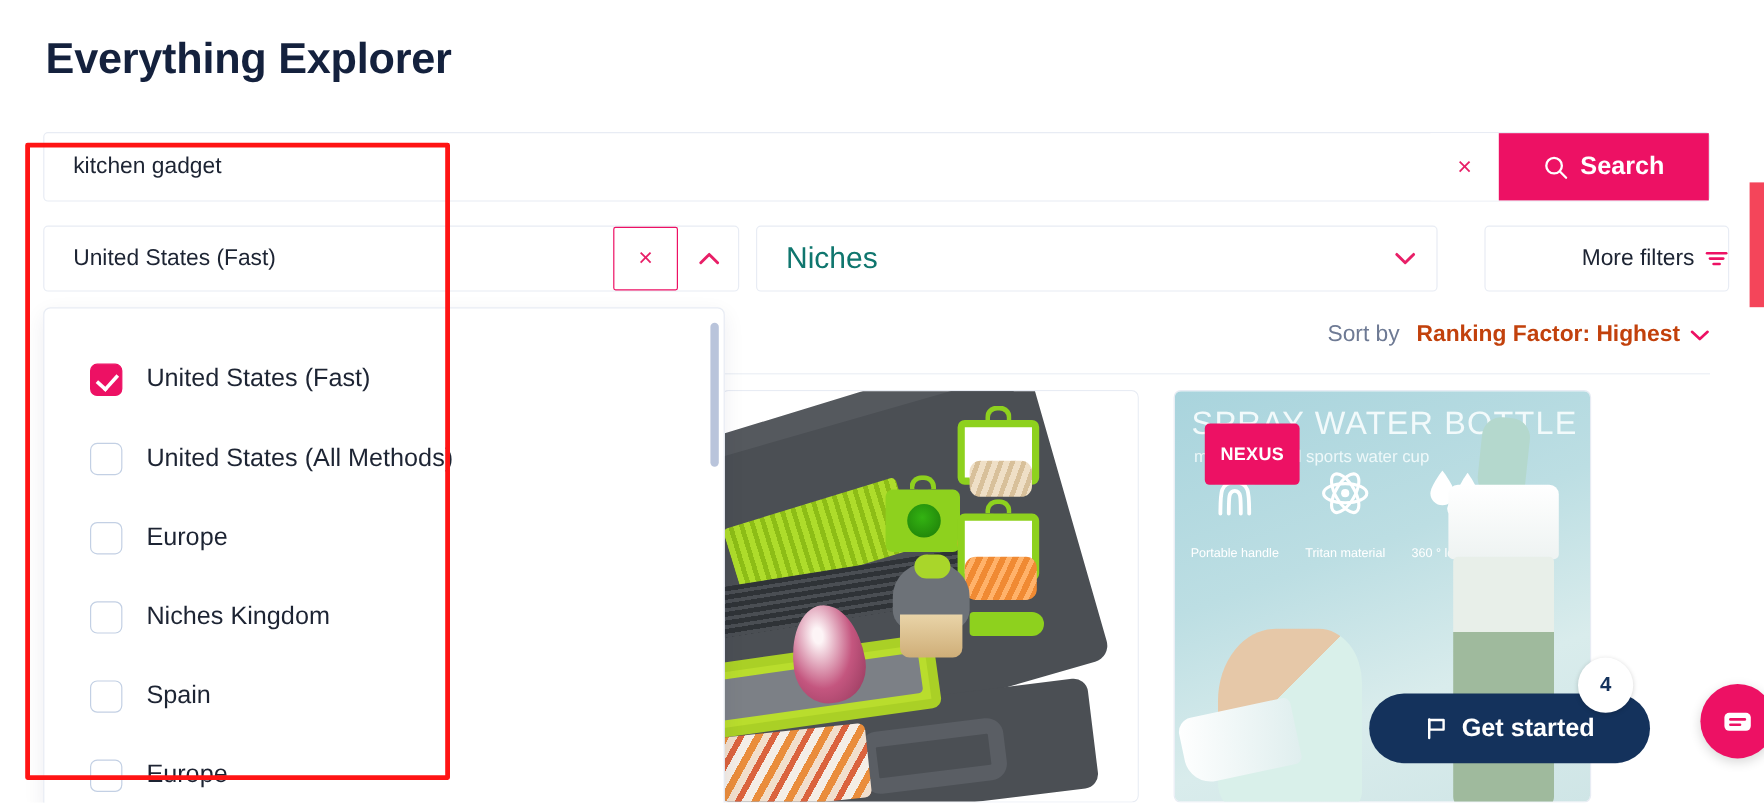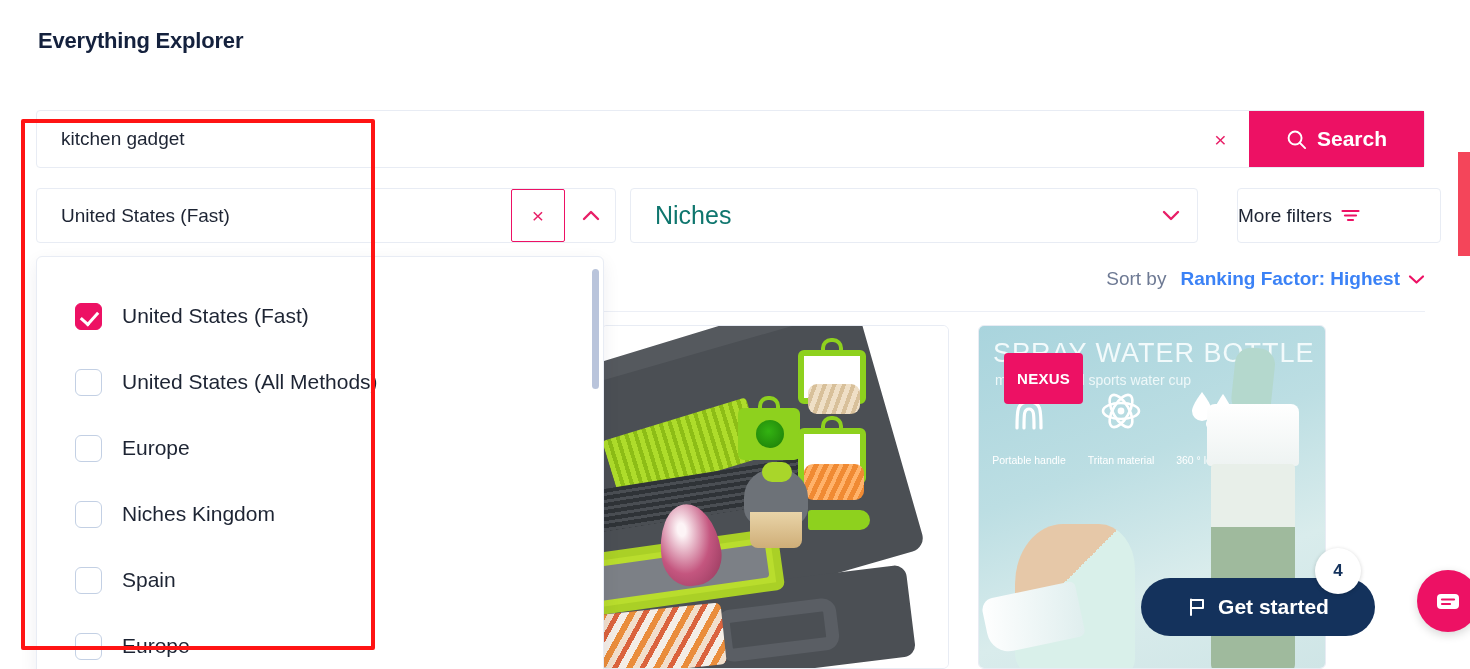--- a/index.html
+++ b/index.html
@@ -8,21 +8,21 @@
     overflow: hidden;
     background: #ffffff;
     font-family: "Liberation Sans", sans-serif;
     -webkit-font-smoothing: antialiased;
   }
   .page { position: relative; width: 1470px; height: 669px; background:#fff; overflow:hidden; }
 
   
   .page-title {
     position: absolute; left: 38px; top: 28px;
-    font-size: 22px; font-weight: 700; color: #14213d; letter-spacing: -0.2px;
+    font-size: 36px; font-weight: 700; color: #14213d; letter-spacing: -0.2px;
   }
 
   
   .search-row {
     position: absolute; left: 36px; top: 110px;
     width: 1389px; height: 58px;
     border: 1px solid #e8ecf4; border-radius: 4px; background: #fff;
     display: flex; align-items: stretch;
   }
   .search-input {
@@ -66,32 +66,32 @@
   .sel-niches {
     position:absolute; left:594px; top:0; width:568px; height:55px;
     border:1px solid #e8ecf4; border-radius:4px; background:#fff;
     display:flex; align-items:center; cursor:pointer;
   }
   .sel-niches .ph { flex:1; padding-left:24px; font-size:25px; color:#0f766e; }
   .sel-niches .cc { width:52px; display:flex; align-items:center; justify-content:center; color:#e81f67; }
   .more-filters {
     position:absolute; left:1201px; top:0; width:204px; height:55px;
     border:1px solid #e8ecf4; border-radius:4px; background:#fff; cursor:pointer;
-    display:flex; align-items:center; justify-content:flex-start; gap:9px;
+    display:flex; align-items:center; justify-content:flex-end; gap:9px;
     font-size:19px; color:#1d2433; font-family:"Liberation Sans", sans-serif;
   }
 
   
   .sortbar {
     position:absolute; right:45px; top:268px;
     display:flex; align-items:center; gap:14px;
   }
   .sortbar .lbl { font-size:19px; color:#6e7a94; }
   .sortbar .val {
-    font-size:19px; font-weight:700; color:#3b82f6; cursor:pointer;
+    font-size:19px; font-weight:700; color:#c2410c; cursor:pointer;
     display:flex; align-items:center; gap:8px;
   }
   .sort-divider {
     position:absolute; left:604px; right:45px; top:311px; height:1px; background:#eceff6;
   }
 
   
   .results { position:absolute; left:604px; top:322px; right:38px; bottom:0; overflow:hidden; }
   .card {
     position:absolute; top:3px; width:348px; height:344px;

